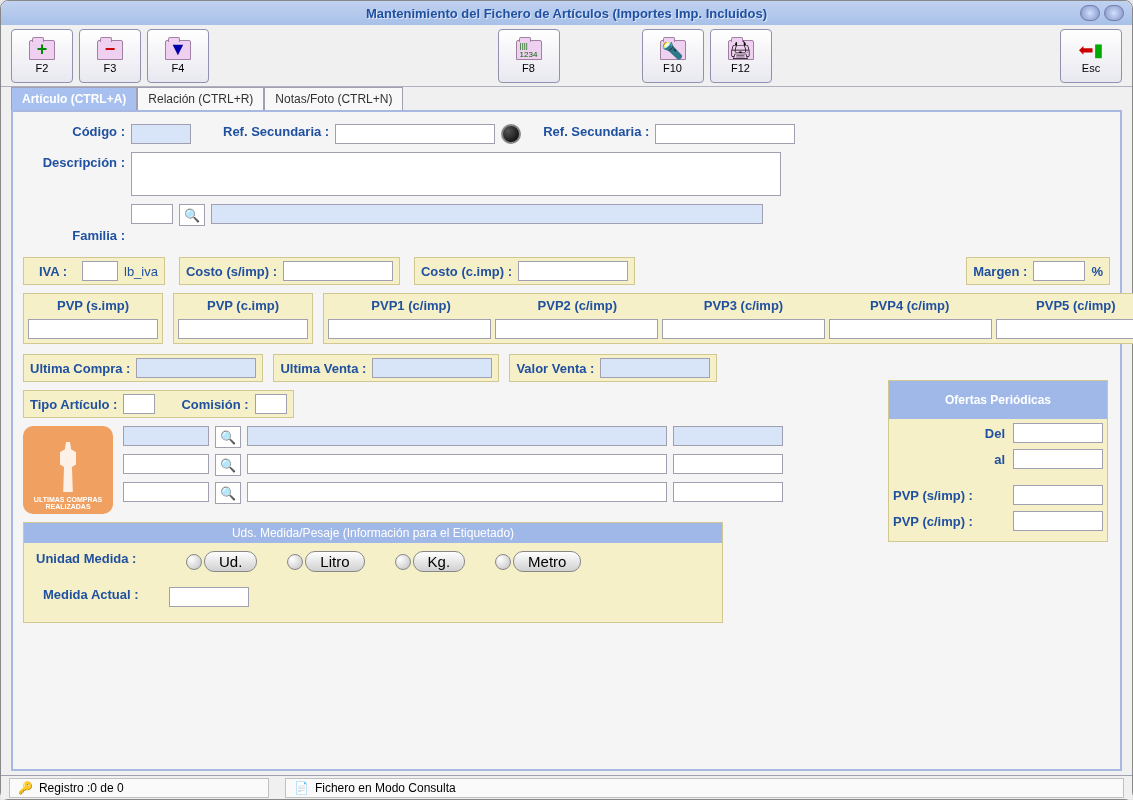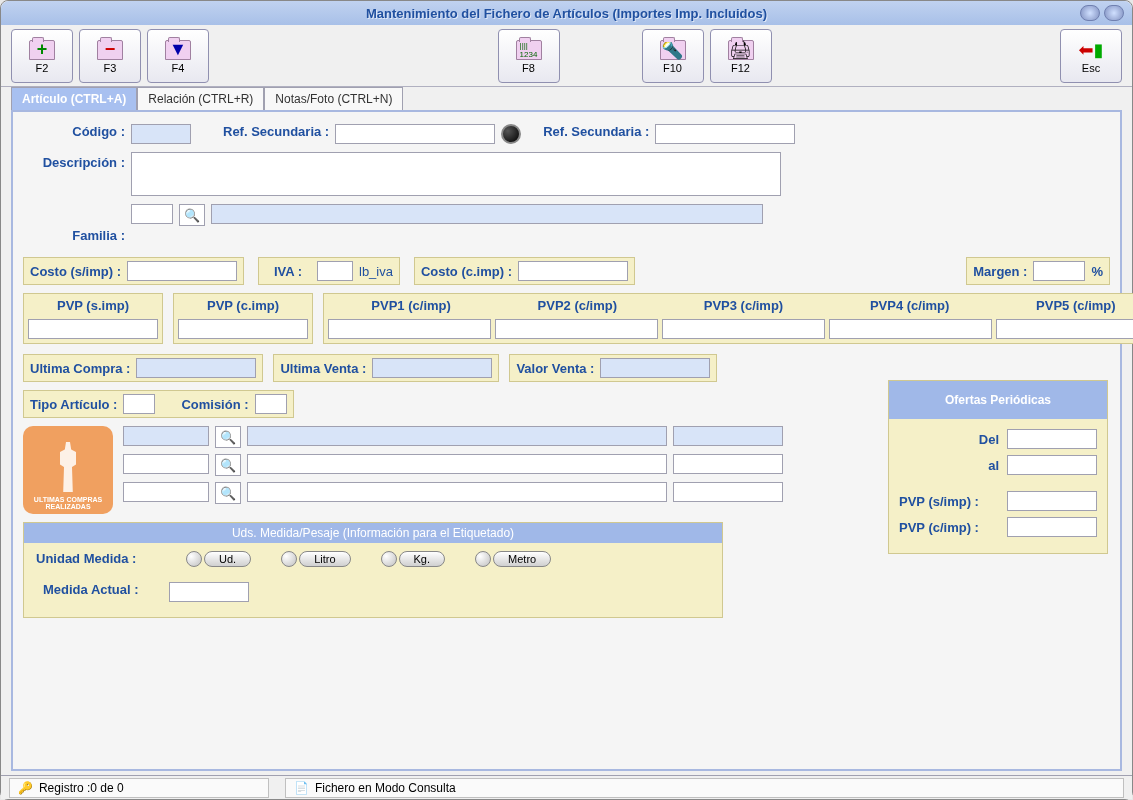--- a/index.html
+++ b/index.html
@@ -28,30 +28,30 @@
 textarea { background: #fff; border: 1px solid #a0a0b0; resize: none; font-size: 12px; }
 .lookup-btn { width: 26px; height: 22px; background: #fff; border: 1px solid #a0a0b0; display: flex; align-items: center; justify-content: center; font-size: 13px; cursor: pointer; }
 .dot { width: 20px; height: 20px; border-radius: 50%; background: radial-gradient(circle at 30% 30%, #555, #000); border: 2px solid #888; }
 .pvp-section { display: flex; gap: 10px; margin-bottom: 10px; }
 .pvp-single { background: #f5f0c8; border: 1px solid #d0c890; width: 150px; display: flex; flex-direction: column; align-items: center; padding: 4px; gap: 6px; }
 .pvp-multi { background: #f5f0c8; border: 1px solid #d0c890; flex: 1; display: flex; flex-direction: column; padding: 4px; gap: 6px; }
 .pvp-multi-head { display: flex; justify-content: space-around; }
 .pvp-multi-inputs { display: flex; gap: 4px; }
 .ofertas-box { position: absolute; right: 12px; top: 268px; width: 220px; background: #f5f0c8; border: 1px solid #d0c890; }
 .ofertas-head { background: #a0b8e8; color: #fff; text-align: center; padding: 12px; font-size: 12px; font-weight: bold; }
-.ofertas-body { padding: 10px; }
+.ofertas-body { padding: 4px; }
 .ofertas-row { display: flex; align-items: center; justify-content: flex-end; gap: 8px; margin-bottom: 6px; }
 .compras-img { width: 90px; height: 88px; background: #f0a060; border-radius: 10px; display: flex; flex-direction: column; align-items: center; justify-content: flex-end; color: #fff; font-size: 7px; font-weight: bold; text-align: center; padding: 4px; }
 .compras-silhouette { width: 40px; height: 50px; background: #fff; opacity: 0.85; clip-path: polygon(45% 0, 55% 0, 58% 15%, 70% 20%, 70% 45%, 60% 50%, 62% 100%, 38% 100%, 40% 50%, 30% 45%, 30% 20%, 42% 15%); margin-bottom: 4px; }
 .medida-box { width: 700px; background: #f5f0c8; border: 1px solid #d0c890; margin-top: 6px; }
 .medida-head { background: #a0b8e8; color: #fff; text-align: center; padding: 3px; font-size: 12px; }
 .medida-body { padding: 8px 12px; display: flex; flex-direction: column; gap: 8px; }
 .radio-btn { display: inline-flex; align-items: center; gap: 2px; }
 .radio-circ { width: 16px; height: 16px; border-radius: 50%; background: radial-gradient(circle at 30% 30%, #fff, #c0c0c0); border: 1px solid #888; }
-.radio-lbl { background: linear-gradient(to bottom, #fff, #d0d0d0); border: 1px solid #888; border-radius: 10px; padding: 1px 14px; font-size: 11px; }
+.radio-lbl { background: linear-gradient(to bottom, #fff, #d0d0d0); border: 1px solid #888; border-radius: 10px; padding: 1px 14px; font-size: 15px; }
 .statusbar { height: 24px; background: #f0f0f0; border-top: 1px solid #a0a0b0; display: flex; align-items: center; padding: 0 8px; gap: 16px; font-size: 12px; }
 .status-seg { display: flex; align-items: center; gap: 6px; padding: 0 8px; border: 1px solid #c0c0c0; height: 20px; background: #fafafa; }
 </style>
 </head>
 <body>
 
 <div class="window">
   <div class="titlebar">
     <span class="titlebar-text">Mantenimiento del Fichero de Artículos (Importes Imp. Incluidos)</span>
     <div class="titlebar-controls">
@@ -146,27 +146,27 @@
       <span class="lbl" style="width:102px;margin-top:24px;">Familia :</span>
       <input type="text" class="inp" style="width: 42px;" value="">
       <div class="lookup-btn">
           <span>🔍</span>
         </div>
       <input type="text" class="inp inp-blue" style="width: 552px;" value="">
     </div>
 
     <div class="row" style="margin-top:14px;gap:14px;">
       <div class="cream-box">
-        <span class="lbl">Costo (s/imp) :</span>
-        <input type="text" class="inp" style="width: 110px;" value="">
-      </div>
-      <div class="cream-box">
         <span class="lbl" style="width:46px;text-align:center;">IVA :</span>
         <input type="text" class="inp" style="width: 36px;" value="">
         <span class="lbl" style="font-weight:normal;">lb_iva</span>
+      </div>
+      <div class="cream-box">
+        <span class="lbl">Costo (s/imp) :</span>
+        <input type="text" class="inp" style="width: 110px;" value="">
       </div>
       <div class="cream-box">
         <span class="lbl">Costo (c.imp) :</span>
         <input type="text" class="inp" style="width: 110px;" value="">
       </div>
       <div style="flex:1;"></div>
       <div class="cream-box">
         <span class="lbl">Margen :</span>
         <input type="text" class="inp" style="width: 52px;" value="">
         <span class="lbl">%</span>

